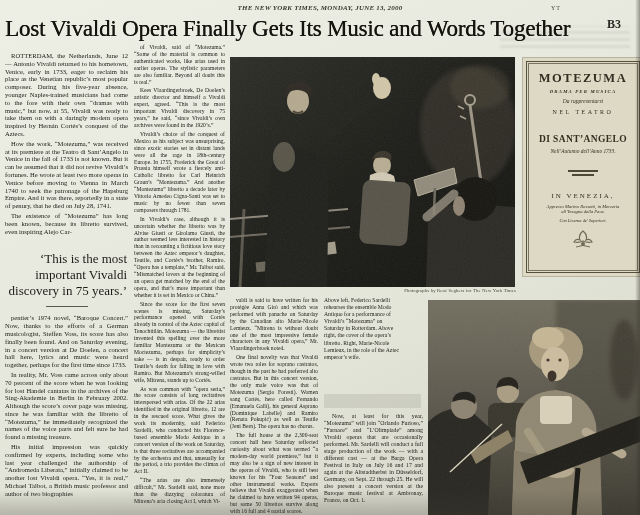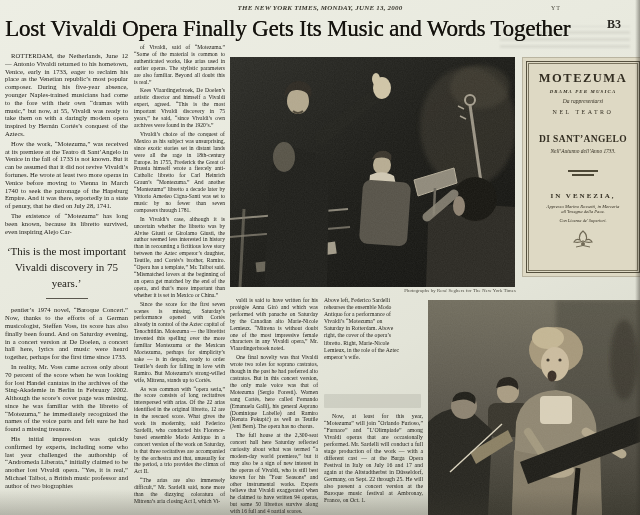--- a/index.html
+++ b/index.html
@@ -13,21 +13,21 @@
   .folio-page{top:0px;left:607px;font-size:12px;font-weight:bold;color:#2b2923;margin-top:17px;}
   
   .headline{top:16px;left:5px;width:632px;font-size:23px;letter-spacing:-.2px;color:#16140f;
     text-shadow:.3px 0 0 #16140f;white-space:nowrap;}
   
   .col{overflow:hidden;text-align:justify;}
   .col p{margin:0 0 2px 0;text-indent:6px;}
   .col1{top:52px;left:5px;width:123px;height:460px;font-size:6.6px;line-height:7.8px;}
   .byline{border-top:1px solid #55524a;border-bottom:1px solid #55524a;text-align:center;
     font-size:7.2px;font-weight:bold;letter-spacing:.4px;padding:2.5px 0;margin:0 0 4px 0;color:#2b2923;}
-  .pullquote{font-size:11px;line-height:16px;text-align:center;color:#1d1b16;padding:6px 1px 0 1px;margin:2px 0 0 0;}
+  .pullquote{font-size:13px;line-height:16px;text-align:right;color:#1d1b16;padding:6px 1px 0 1px;margin:10px 0 0 0;}
   .quote-rule{width:42px;border-top:1px solid #5a574e;margin:7px auto 7px auto;height:0;}
   .col2{top:44px;left:134px;width:91px;height:468px;font-size:5.6px;line-height:6.9px;}
   .col3{top:297px;left:230px;width:88px;height:216px;font-size:5.6px;line-height:6.9px;}
   .captioncol{top:297px;left:324px;width:80px;height:94px;font-size:5.7px;line-height:7.1px;text-align:left;color:#26241e;}
   .closing{top:413px;left:324px;width:99px;height:100px;font-size:5.8px;line-height:7px;}
   .closing p{text-indent:8px;margin:0;}
   
   .main-photo{top:57px;left:230px;width:285px;height:230px;background:#1c1c18;}
   .photo-credit{top:288px;left:300px;width:216px;text-align:right;font-size:4.6px;color:#45433a;letter-spacing:.2px;}
   .photo2{top:300px;left:428px;width:212px;height:215px;background:#57544a;}
@@ -38,21 +38,21 @@
   .poster-frame>div{position:relative;}
   .p-title{margin-top:9px;font-size:12.5px;font-weight:bold;letter-spacing:1.5px;}
   .p-sub{margin-top:3px;font-size:4.8px;font-style:italic;letter-spacing:1.2px;font-weight:bold;}
   .p-l1{margin-top:4px;font-size:5.5px;font-style:italic;}
   .p-l2{margin-top:5px;font-size:6px;letter-spacing:2.5px;}
   .p-l3{margin-top:19px;font-size:9.5px;font-weight:bold;letter-spacing:.4px;}
   .p-l4{margin-top:4px;font-size:5.4px;font-style:italic;}
   .p-orn{margin:16px auto 0 auto;width:30px;}
   .p-orn i{display:block;height:2px;background:#4d4836;margin:2px 0;}
   .p-orn i+i{width:22px;margin-left:4px;}
-  .p-ven{margin-top:16px;font-size:7px;letter-spacing:2px;font-weight:bold;}
+  .p-ven{margin-top:16px;font-size:7px;letter-spacing:2px;font-weight:normal;}
   .p-l5{margin-top:4px;font-size:4.7px;font-style:italic;}
   .p-l6{font-size:4.7px;font-style:italic;}
   .p-l7{margin-top:4px;font-size:4.4px;font-style:italic;}
   .p-crest{margin:6px auto 0 auto;width:26px;height:20px;opacity:.8;}
   
   .ghost{top:394px;left:324px;width:97px;height:14px;background:rgba(110,110,98,.16);filter:blur(.6px);border-radius:1px;}
   .ghost2{top:26px;left:500px;width:130px;height:22px;background:repeating-linear-gradient(0deg,rgba(90,90,80,.10) 0 3px,rgba(90,90,80,0) 3px 7px);filter:blur(1px);}
   .edge-bottom{left:0;bottom:0;width:640px;height:26px;background:linear-gradient(180deg,rgba(60,58,48,0) 0%,rgba(60,58,48,.28) 100%);pointer-events:none;}
   .edge-right{top:0;right:0;width:5px;height:515px;background:linear-gradient(90deg,rgba(60,58,48,0) 0%,rgba(50,48,40,.45) 100%);pointer-events:none;}
   svg{display:block;}

